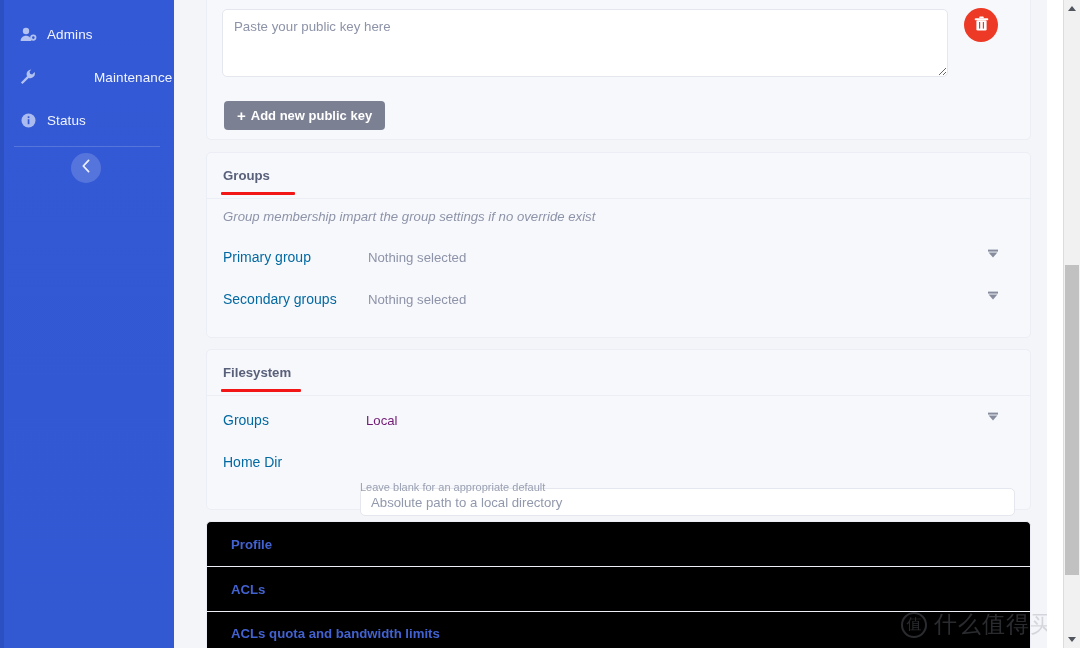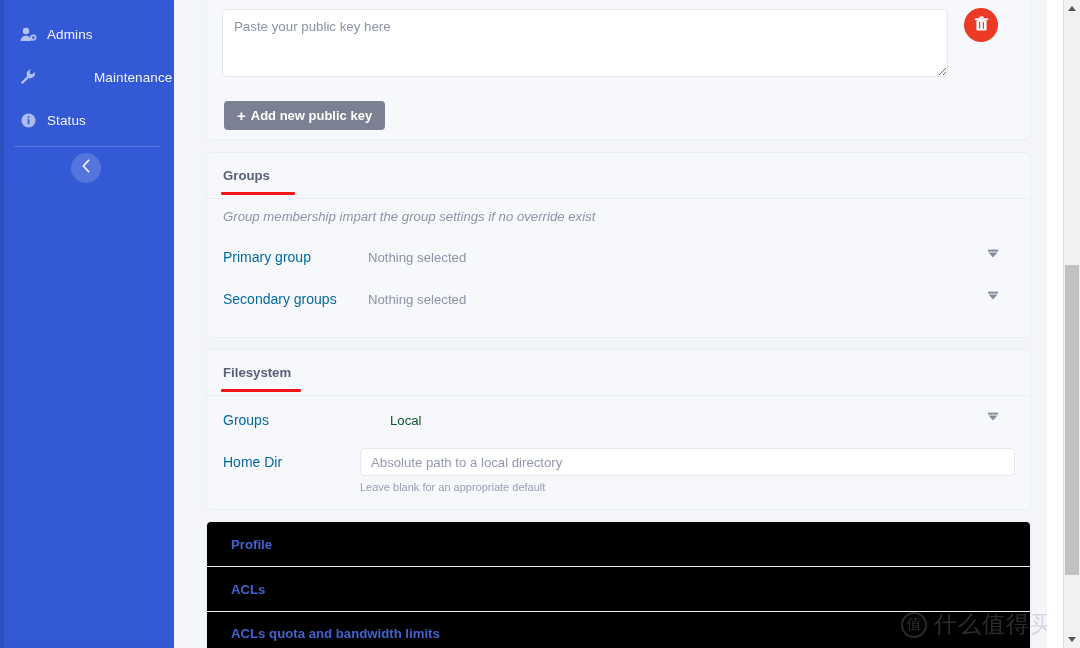--- a/index.html
+++ b/index.html
@@ -105,21 +105,21 @@
   .row { position: absolute; display: flex; align-items: center; }
   .row-label { font-size: 14px; color: #0369a1; }
   .row-value { font-size: 13.2px; color: #8d93a8; }
 
   .helper { font-size: 11px; color: #9aa0b2; }
 
   input.text-field {
     border: 1px solid #e5e7ef; border-radius: 5px;
     background: #ffffff; height: 28px; padding: 0 10px;
     font-family: "Liberation Sans", sans-serif;
-    font-size: 13.2px; color: #3a3f52; outline: none;
+    font-size: 13.2px; color: #3a3f52; outline: none; margin-top: 40px;
   }
   input.text-field::placeholder { color: #9298ac; }
 
   
   #card-groups { top: 152px; height: 186px; }
   
   #card-fs { top: 349px; height: 161px; }
 
   
   .acc-card {
@@ -295,21 +295,21 @@
     </div>
 
     <div class="card" id="card-fs">
       <div class="sec-head">
         <span class="sec-title">Filesystem</span>
         <span class="redline" style="left:14px; bottom:3px; width:80px;"></span>
       </div>
 
       <div class="row" style="left:16px; top:62px;">
         <span class="row-label" style="width:143px;">Groups</span>
-        <span class="row-value" style="color:#14532d;margin-left:24px;">Local</span>
+        <span class="row-value" style="color:#701a75;">Local</span>
       </div>
       <div style="position:absolute;left:780px;top:58px;width:28px;height:20px;">
         <span>
           <svg width="12" height="10" viewBox="0 0 12 10">
             <rect x="1" y="0.6" width="10" height="2" fill="#868c9e"></rect>
             <path d="M1.6 3.4h8.8L6 8.6z" fill="#868c9e"></path>
           </svg>
         </span>
       </div>
 

